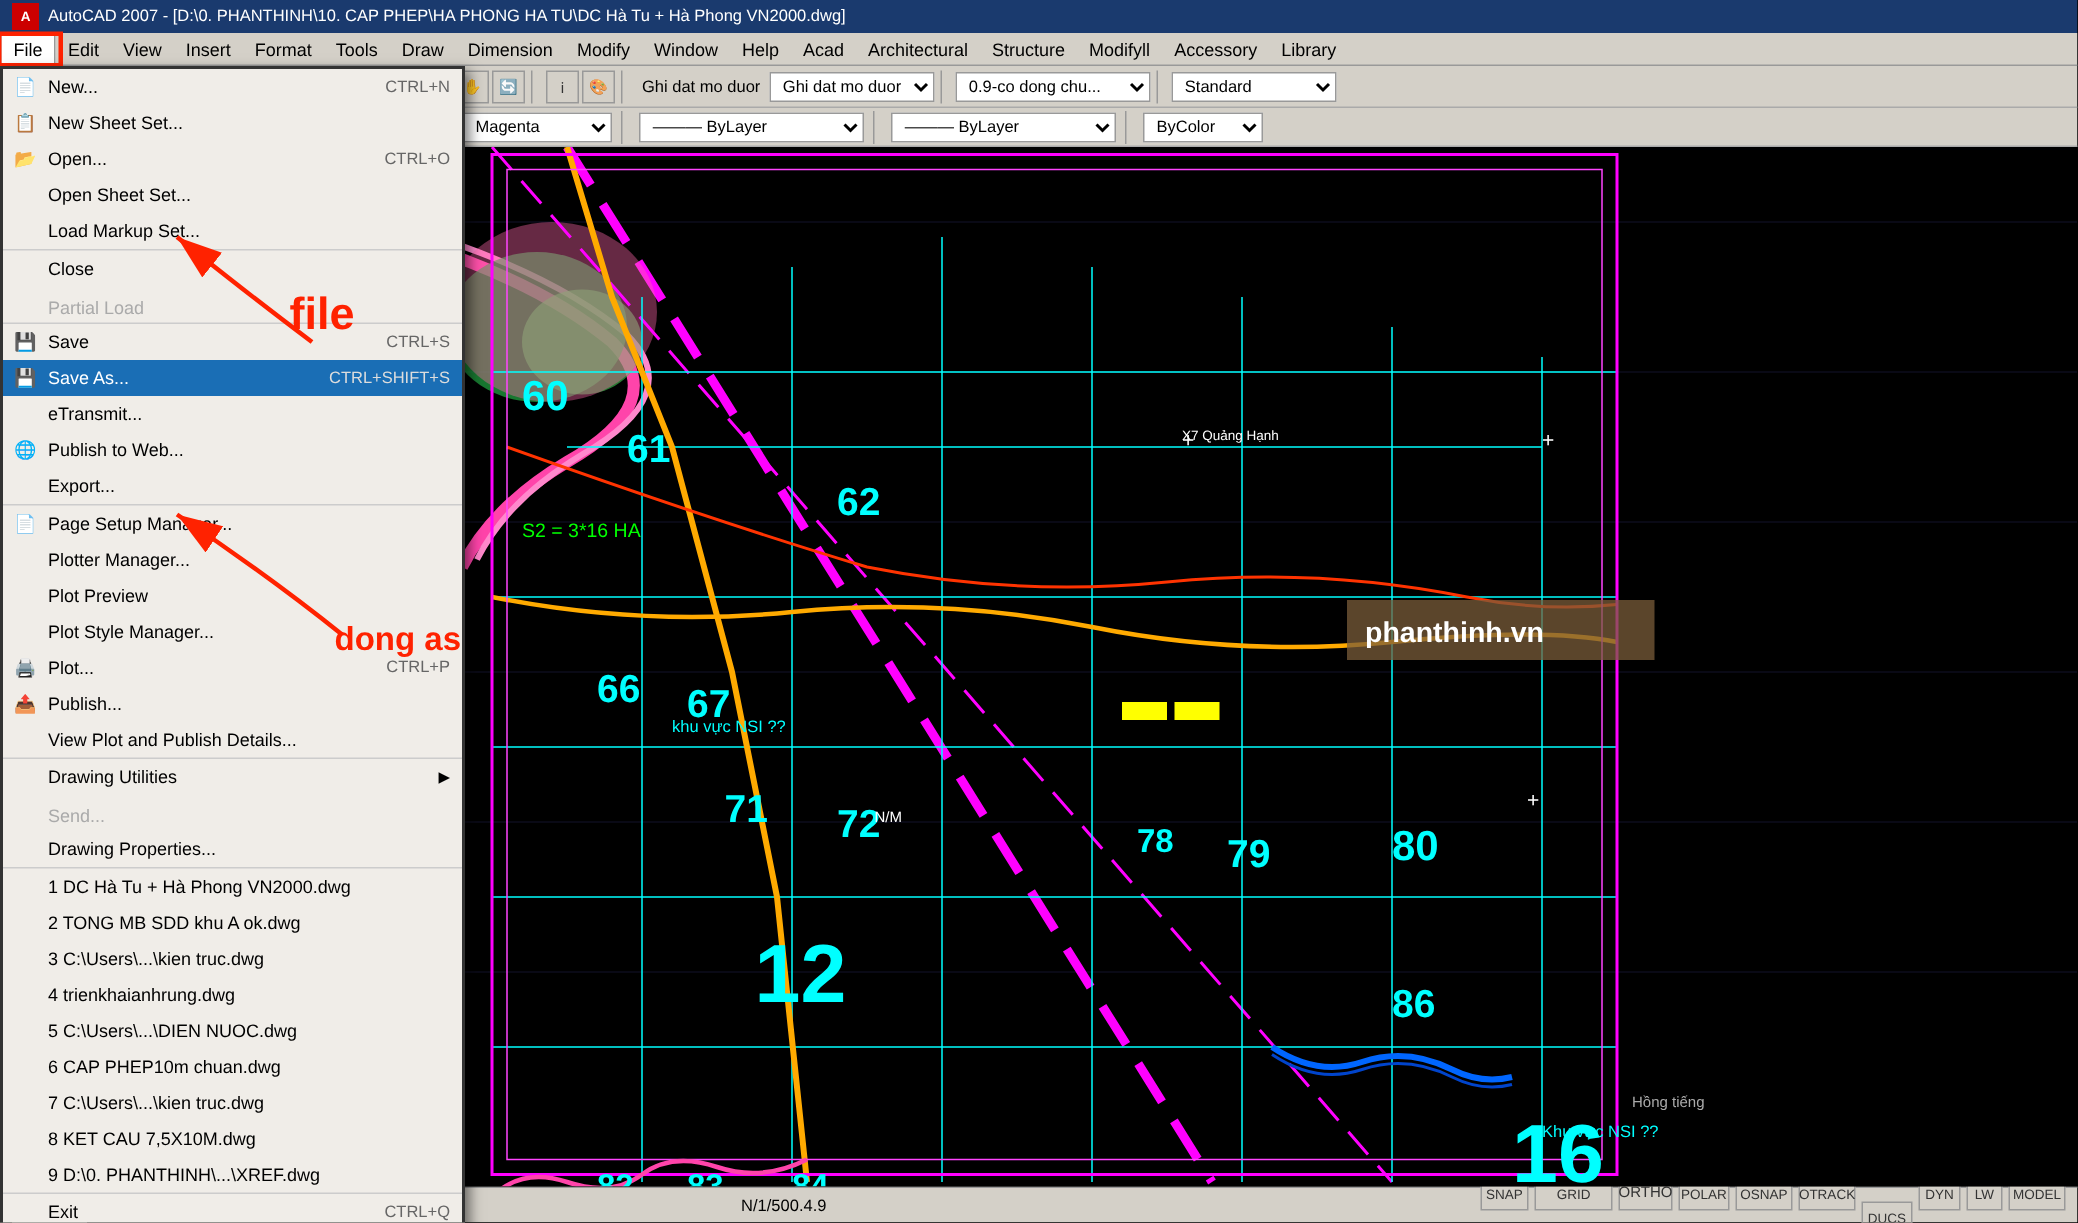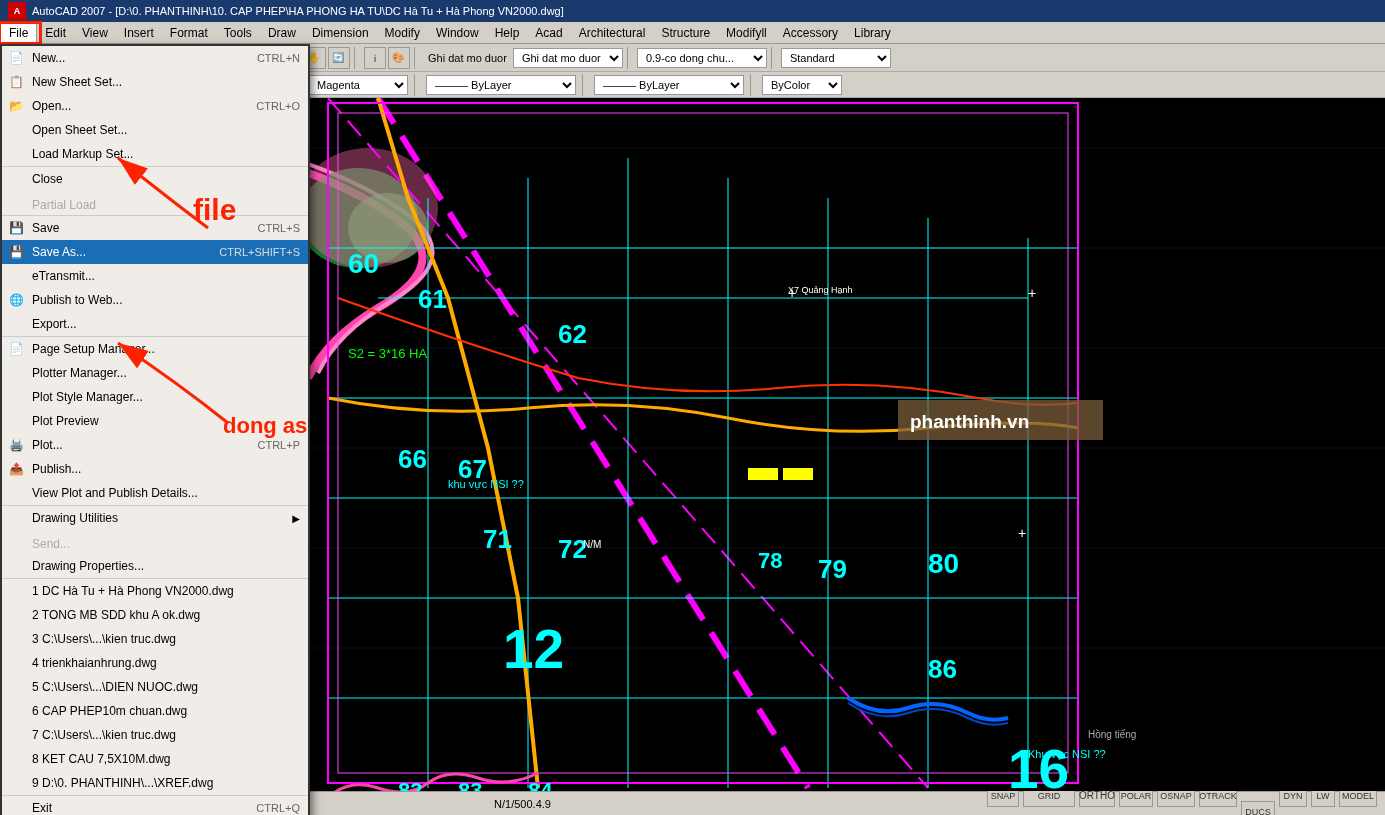--- a/index.html
+++ b/index.html
@@ -281,24 +281,24 @@
 
     <div class="menu-section">
       <div class="menu-row">
         <span class="icon">📄</span>
         <span>Page Setup Manager...</span>
       </div>
       <div class="menu-row">
         <span>Plotter Manager...</span>
       </div>
       <div class="menu-row">
+        <span>Plot Preview</span>
+      </div>
+      <div class="menu-row">
         <span>Plot Style Manager...</span>
-      </div>
-      <div class="menu-row">
-        <span>Plot Preview</span>
       </div>
       <div class="menu-row">
         <span class="icon">🖨️</span>
         <span>Plot...</span>
         <span class="shortcut">CTRL+P</span>
       </div>
       <div class="menu-row">
         <span class="icon">📤</span>
         <span>Publish...</span>
       </div>

